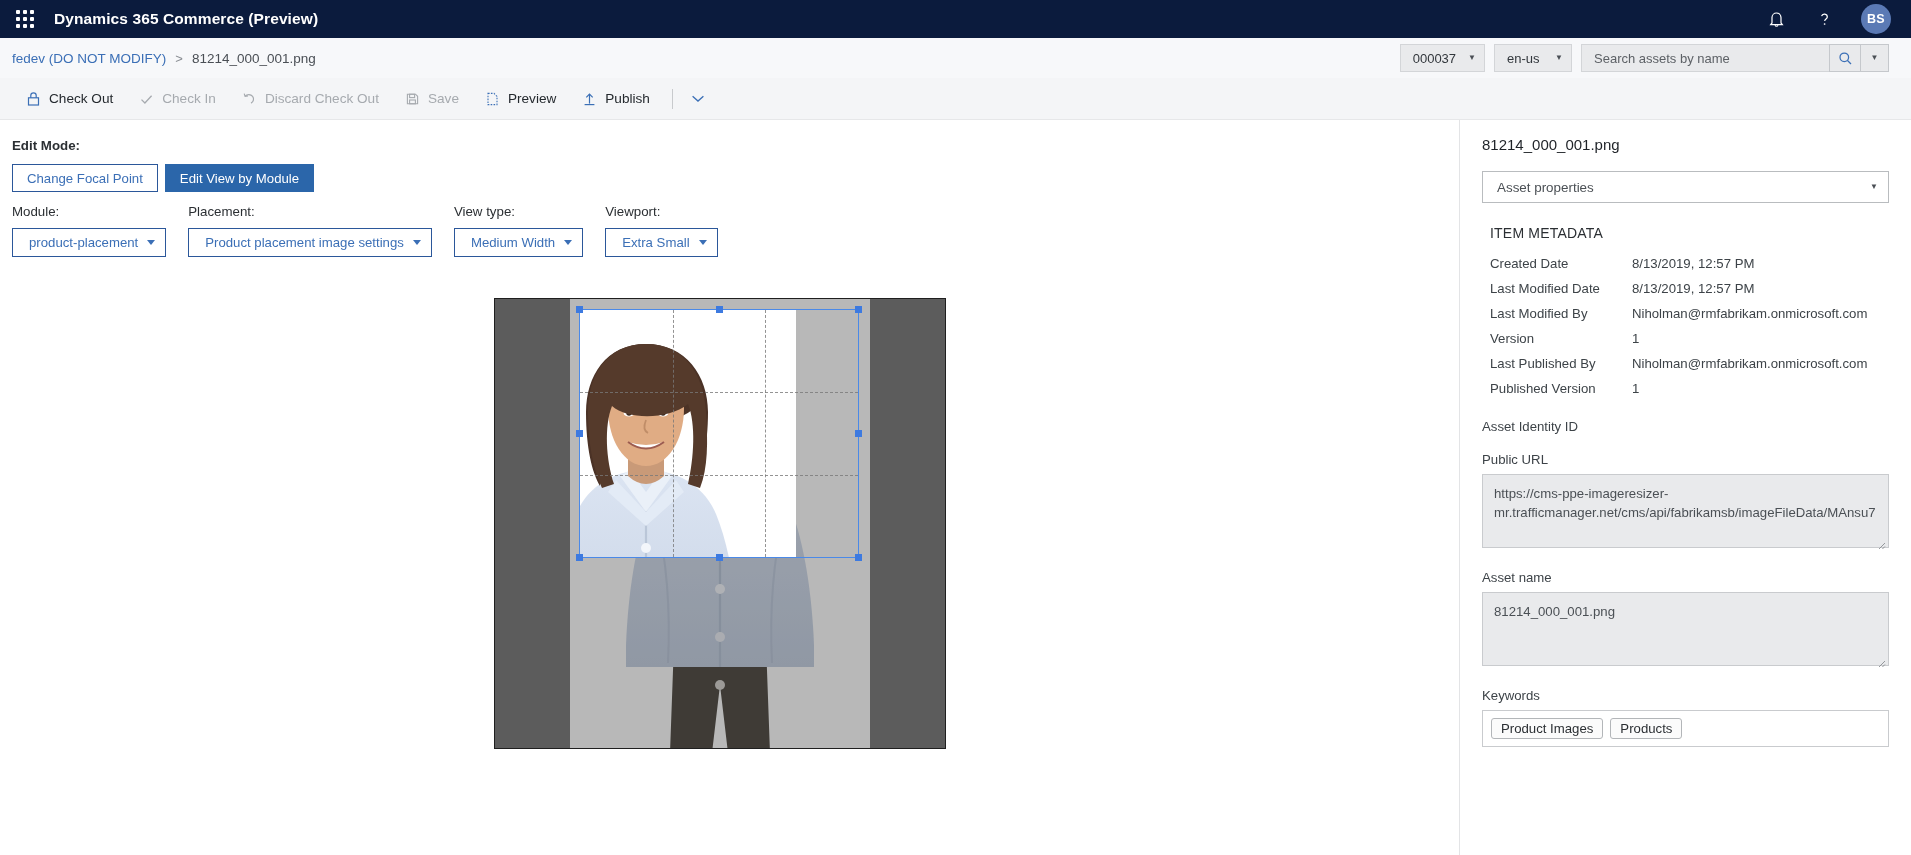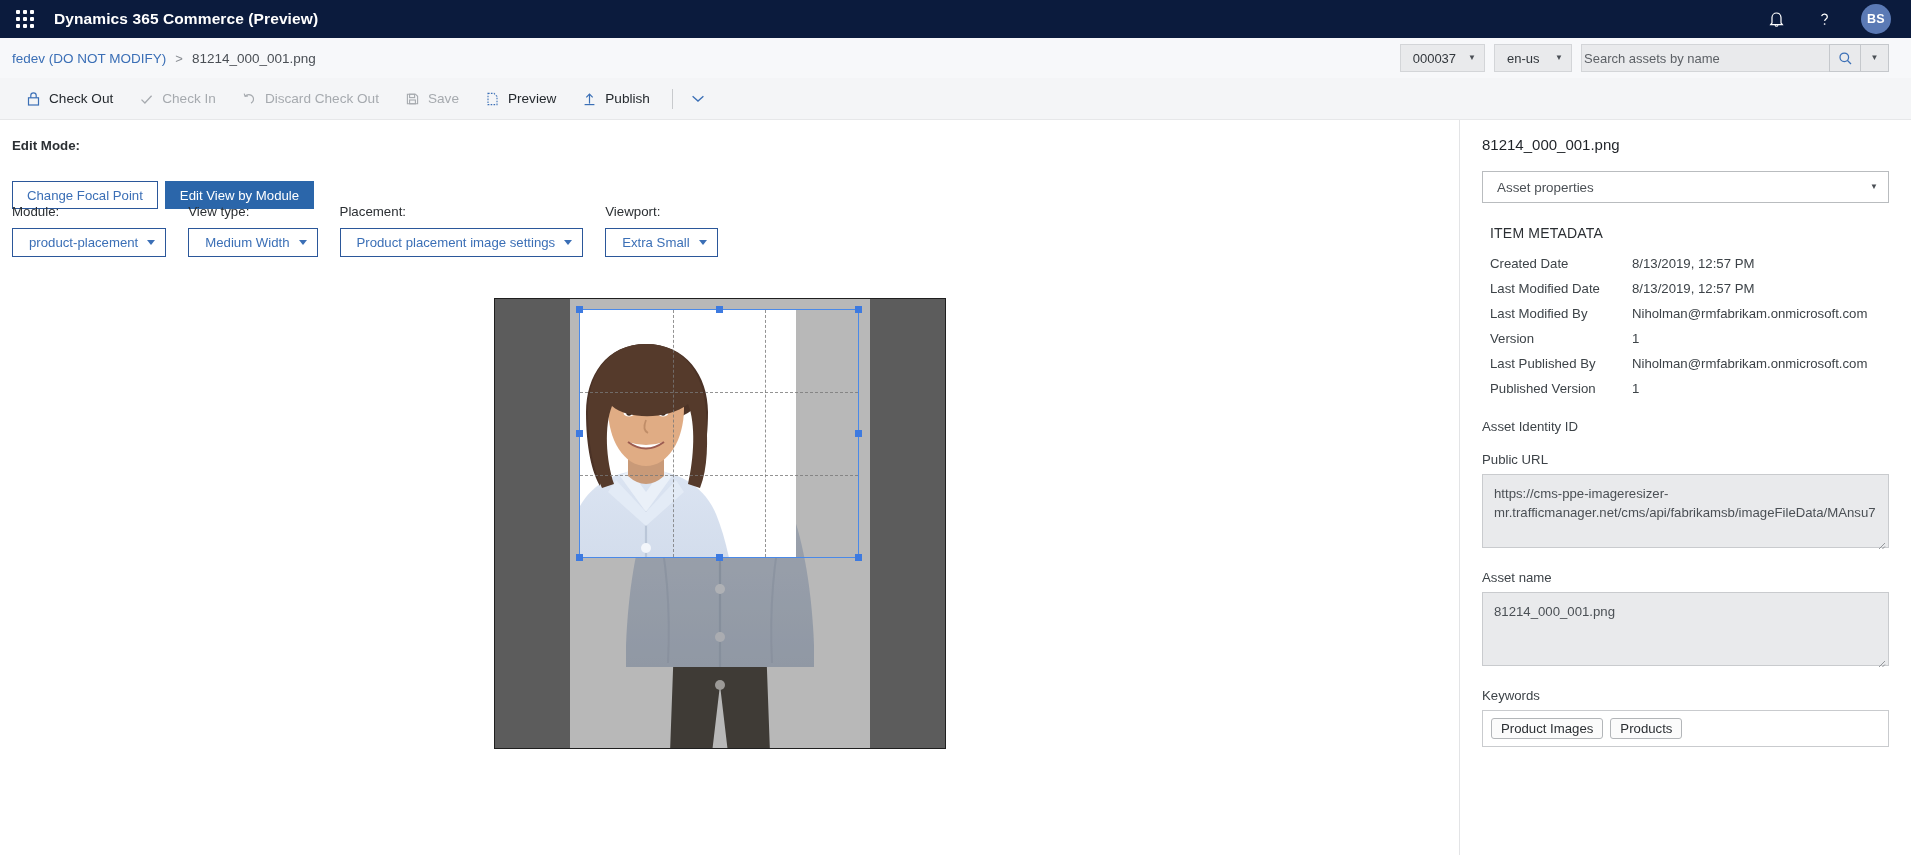--- a/index.html
+++ b/index.html
@@ -114,21 +114,21 @@
     display: flex;
     align-items: center;
     height: 28px;
   }
   .search-input {
     width: 248px;
     height: 28px;
     background: #e9eaec;
     border: 1px solid #d3d5d8;
     border-right: none;
-    padding: 0 2px;
+    padding: 0 12px;
     font-size: 13px;
     color: #32373c;
     font-family: "Liberation Sans", sans-serif;
     outline: none;
   }
   .search-input::placeholder { color: #5d6166; }
   .search-btn, .search-drop {
     height: 28px;
     width: 32px;
     background: #e9eaec;
@@ -195,21 +195,21 @@
     color: #2b2f33;
     font-weight: 600;
   }
   .edit-mode-block {
     position: absolute;
     left: 12px;
     top: 18px;
   }
   .toggle-row {
     display: flex;
-    margin-top: 28px;
+    margin-top: 11px;
   }
   .toggle-btn {
     height: 28px;
     padding: 0 14px;
     font-size: 13.2px;
     display: flex;
     align-items: center;
     cursor: pointer;
     border: 1px solid #2b579a;
     background: #ffffff;
@@ -563,30 +563,30 @@
 
     <div class="selectors-row">
       <div class="sel-group">
         <div class="field-label">Module:</div>
         <div class="dropdown">
           <span>product-placement</span>
           <span class="dd-caret"></span>
         </div>
       </div>
       <div class="sel-group">
-        <div class="field-label">View type:</div>
+        <div class="field-label">Placement:</div>
         <div class="dropdown">
-          <span>Medium Width</span>
+          <span>Product placement image settings</span>
           <span class="dd-caret"></span>
         </div>
       </div>
       <div class="sel-group">
-        <div class="field-label">Placement:</div>
+        <div class="field-label">View type:</div>
         <div class="dropdown">
-          <span>Product placement image settings</span>
+          <span>Medium Width</span>
           <span class="dd-caret"></span>
         </div>
       </div>
       <div class="sel-group">
         <div class="field-label">Viewport:</div>
         <div class="dropdown">
           <span>Extra Small</span>
           <span class="dd-caret"></span>
         </div>
       </div>

